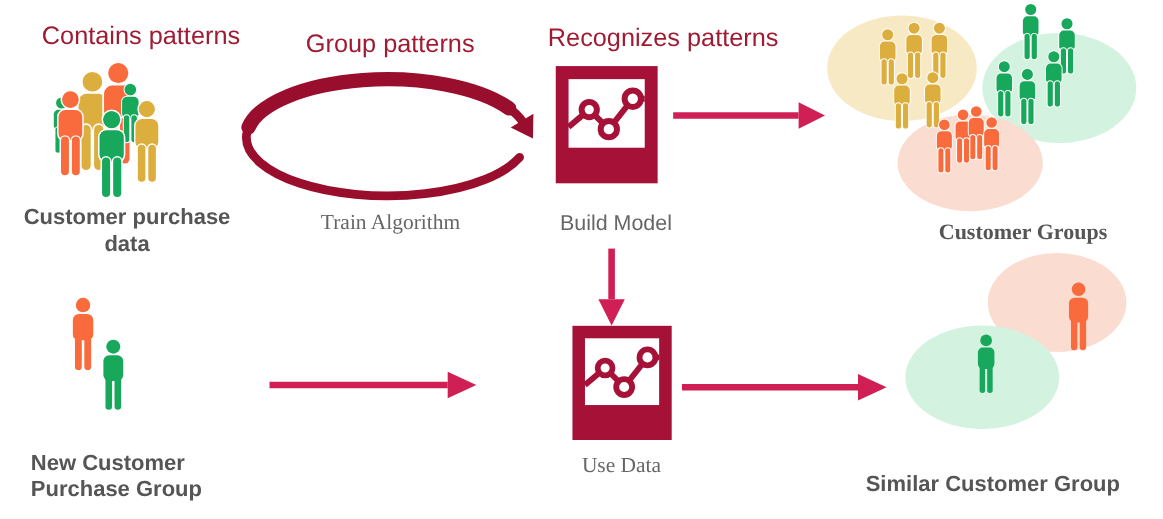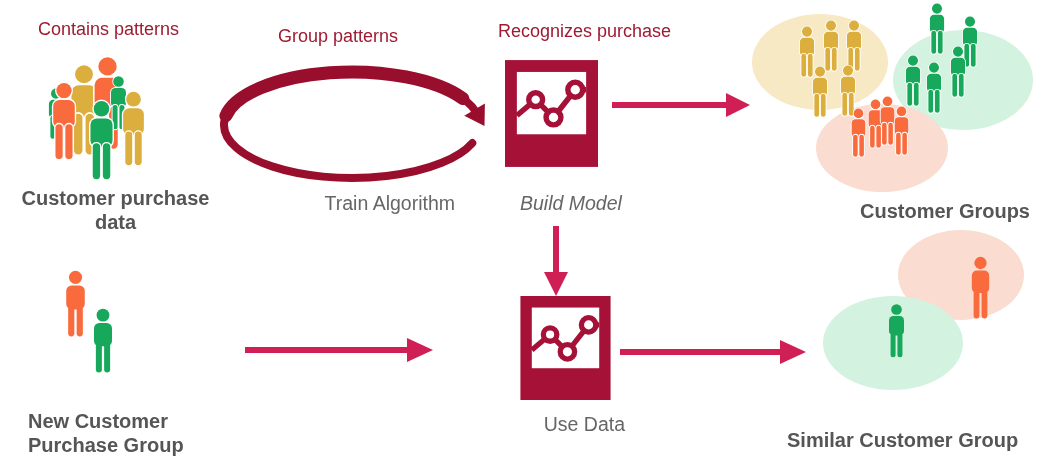--- a/index.html
+++ b/index.html
@@ -4,36 +4,36 @@
 <style>
   html,body{margin:0;padding:0;}
   body{
     width:1057px;height:472px;position:relative;overflow:hidden;
     background:#ffffff;
     font-family:"Liberation Sans", sans-serif;
   }
   .abs{position:absolute;}
   .hdr{
     position:absolute;
-    font-size:18px;font-weight:400;
+    font-size:23px;font-weight:400;
     color:var(--header-red,#9E1B32);
     white-space:nowrap;
   }
   .cap{
     position:absolute;
     font-size:19.5px;font-weight:400;
     color:var(--caption-gray,#666666);
     white-space:nowrap;
   }
   .cap-bold{
     position:absolute;
     font-size:20px;font-weight:700;line-height:1.22;
     color:var(--caption-dark,#555555);
   }
-  .center{text-align:right;}
+  .center{text-align:center;font-family:Liberation Serif, serif;}
   svg{display:block;overflow:visible;}
 
   .person{fill:currentColor;}
   .person-outlined{stroke:#ffffff;stroke-width:3;paint-order:stroke;}
   .c-orange{color:var(--person-orange,#F96A3C);}
   .c-gold{color:var(--person-gold,#DCAE3E);}
   .c-green{color:var(--person-green,#17A85B);}
 
   .ell-yellow{fill:var(--ellipse-yellow,#F7E9C4);}
   .ell-green{fill:var(--ellipse-green,#D4F2E0);}
@@ -67,21 +67,21 @@
       <polyline points="12,56 31,40 49,58 71,30 82,30" class="model-line"></polyline>
       <circle cx="31" cy="40" r="7" class="model-node"></circle>
       <circle cx="49" cy="58" r="7.5" class="model-node"></circle>
       <circle cx="71" cy="30" r="7.5" class="model-node"></circle>
     </symbol>
   </defs>
 </svg>
 
 <div class="hdr" style="left:38px;top:19px;">Contains patterns</div>
 <div class="hdr" style="left:278px;top:26px;">Group patterns</div>
-<div class="hdr" style="left:498px;top:21px;">Recognizes purchase</div>
+<div class="hdr" style="left:498px;top:21px;">Recognizes patterns</div>
 
 <svg class="abs" style="left:40px;top:50px;" width="150" height="135">
   <use href="#icon-person" class="person person-outlined c-green" x="4" y="38" width="24" height="52"></use>
   <use href="#icon-person" class="person person-outlined c-gold" x="23" y="14" width="42" height="93"></use>
   <use href="#icon-person" class="person person-outlined c-orange" x="46" y="6" width="43" height="95"></use>
   <use href="#icon-person" class="person person-outlined c-green" x="66" y="25" width="25" height="56"></use>
   <use href="#icon-person" class="person person-outlined c-orange" x="6" y="32" width="36" height="79"></use>
   <use href="#icon-person" class="person person-outlined c-gold" x="76" y="41" width="35" height="76"></use>
   <use href="#icon-person" class="person person-outlined c-green" x="43" y="50" width="37" height="81"></use>
 </svg>
@@ -90,21 +90,21 @@
 <svg class="abs" style="left:215px;top:60px;" width="290" height="135">
   <path class="loop-stroke" stroke-width="8" stroke-linecap="round" d="M 257.3,83.1 A 128 53 0 1 1 261.2,52.2"></path>
   <path class="loop-stroke" stroke-width="13" stroke-linecap="round" d="M 10.9,55.8 A 128 53 0 0 1 247.8,38.5"></path>
   <polygon class="loop-head" points="269.5,66 249.3,55.8 269.9,43.4"></polygon>
 </svg>
 <div class="cap center" style="left:255px;top:192px;width:200px;">Train Algorithm</div>
 
 <svg class="abs" style="left:505px;top:60px;" width="93" height="107" viewBox="0 0 94 108">
   <use href="#icon-model" width="94" height="108"></use>
 </svg>
-<div class="cap" style="left:520px;top:192px;font-style:italic;">Build Model</div>
+<div class="cap" style="left:509px;top:192px;">Build Model</div>
 
 <svg class="abs" style="left:612px;top:92px;" width="140" height="26">
   <line class="arrow-line" x1="0" y1="13" x2="114" y2="13"></line>
   <polygon class="arrow-head" points="114,1 114,25 138,13"></polygon>
 </svg>
 
 <svg class="abs" style="left:745px;top:0px;" width="312" height="205">
   <ellipse class="ell-yellow" cx="75" cy="62" rx="68" ry="48"></ellipse>
   <ellipse class="ell-green" cx="218" cy="80" rx="70" ry="50"></ellipse>
   <ellipse class="ell-pink" cx="137" cy="148" rx="66" ry="44"></ellipse>

